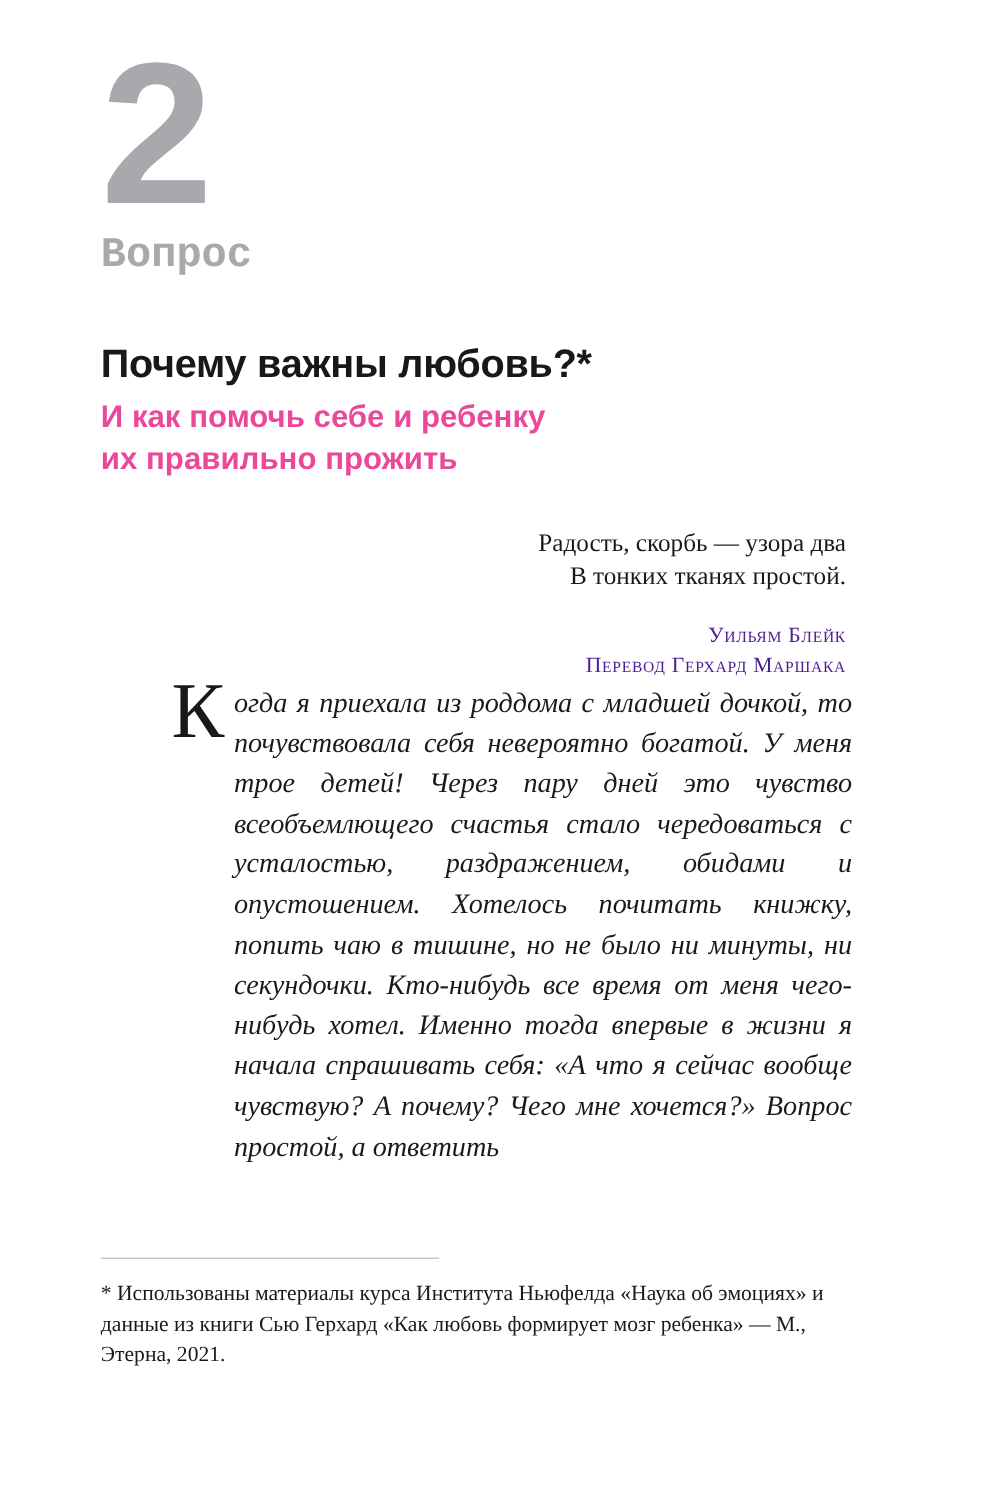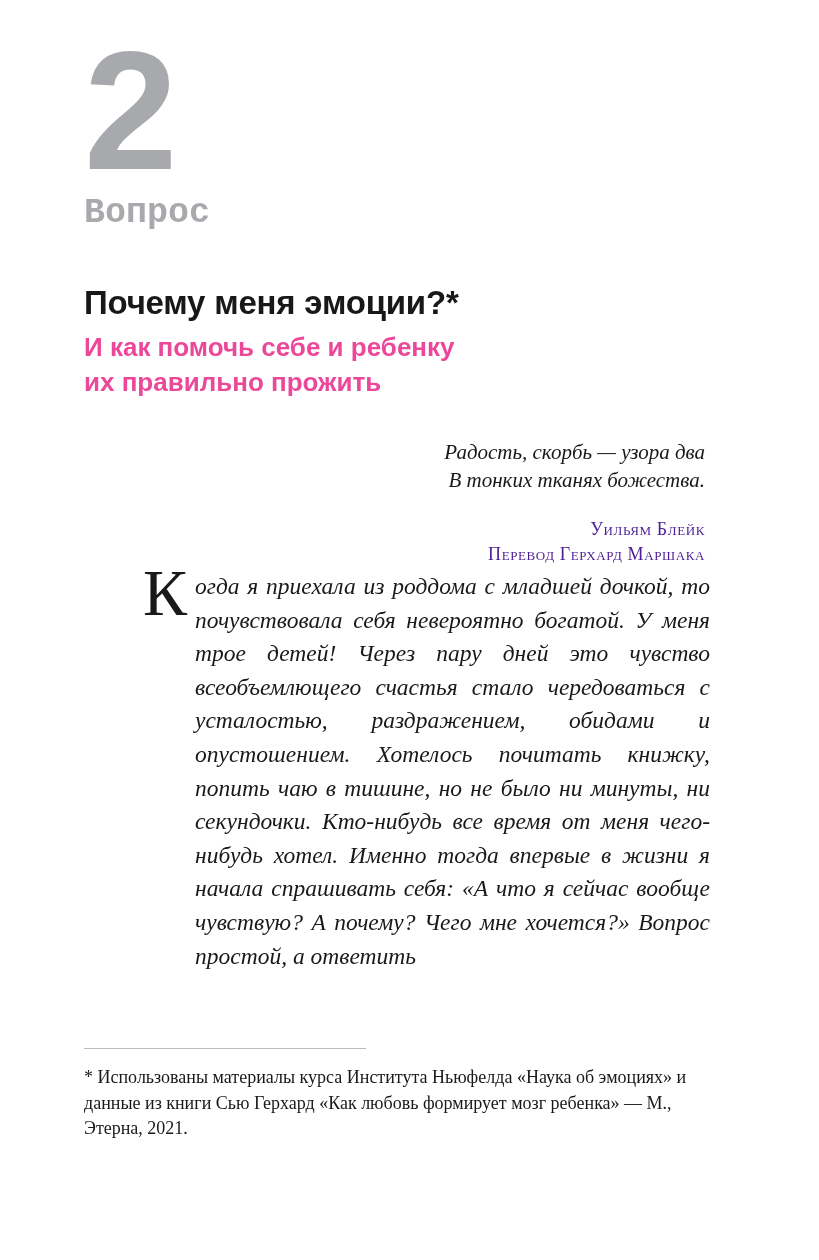--- a/index.html
+++ b/index.html
@@ -67,21 +67,20 @@
   
   .epigraph {
     position: absolute;
     right: 114px;
     top: 438px;
     width: 430px;
     text-align: right;
     font-family: "Liberation Serif", serif;
   }
   .epigraph-line {
-    font-style: italic;
     font-size: 21px;
     line-height: 1.35;
     color: #17191b;
   }
   .epigraph-attrib {
     margin-top: 22px;
     font-size: 18px;
     font-variant: small-caps;
     letter-spacing: 0.6px;
     color: #4c1d95;
@@ -140,30 +139,30 @@
 </head>
 <body>
 
 <div class="page">
 
   <div class="chapter-head">
     <div class="chapter-number">2</div>
     <div class="chapter-kicker">Вопрос</div>
   </div>
 
-  <h1 class="chapter-title">Почему меня эмоции?*</h1>
+  <h1 class="chapter-title">Почему важны любовь?*</h1>
 
   <div class="chapter-subtitle">
     <div>И как помочь себе и ребенку</div>
     <div>их правильно прожить</div>
   </div>
 
   <div class="epigraph">
     <div class="epigraph-line">Радость, скорбь — узора два</div>
-    <div class="epigraph-line">В тонких тканях божества.</div>
+    <div class="epigraph-line">В тонких тканях простой.</div>
     <div class="epigraph-attrib">
       <div>Уильям Блейк</div>
       <div>Перевод Герхард Маршака</div>
     </div>
   </div>
 
   <div class="body-text">
     <span class="dropcap">К</span>
     <span class="first-indent">огда я приехала из роддома с младшей дочкой, то почувствовала себя невероятно богатой. У меня трое детей! Через пару дней это чувство всеобъемлющего счастья стало чередоваться с усталостью, раздражением, обидами и опустошением. Хотелось почитать книжку, попить чаю в тишине, но не было ни минуты, ни секундочки. Кто-нибудь все время от меня чего-нибудь хотел. Именно тогда впервые в жизни я начала спрашивать себя: «А что я сейчас вообще чувствую? А почему? Чего мне хочется?» Вопрос простой, а ответить</span>
   </div>

